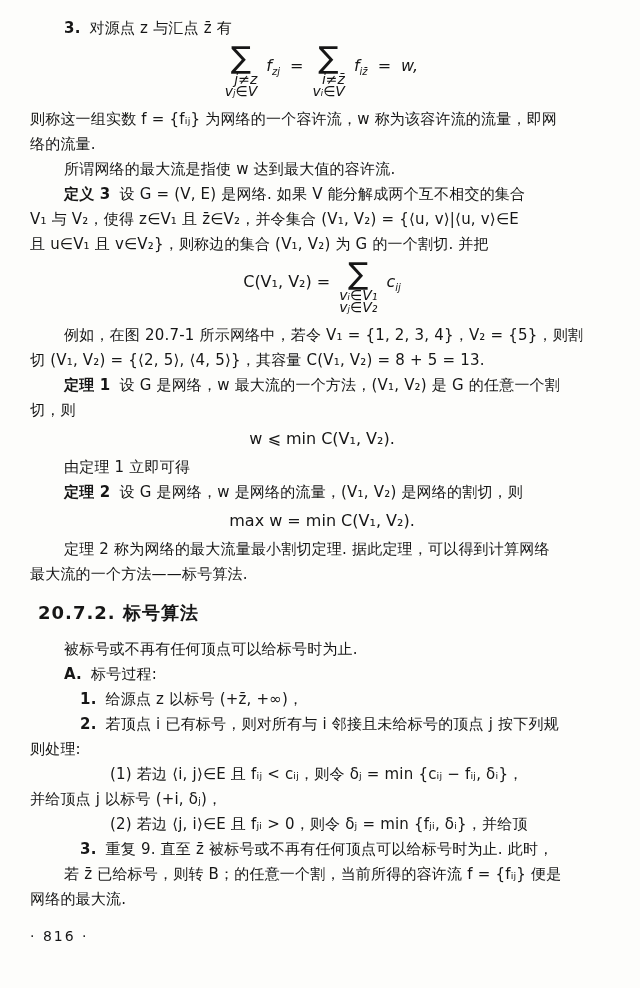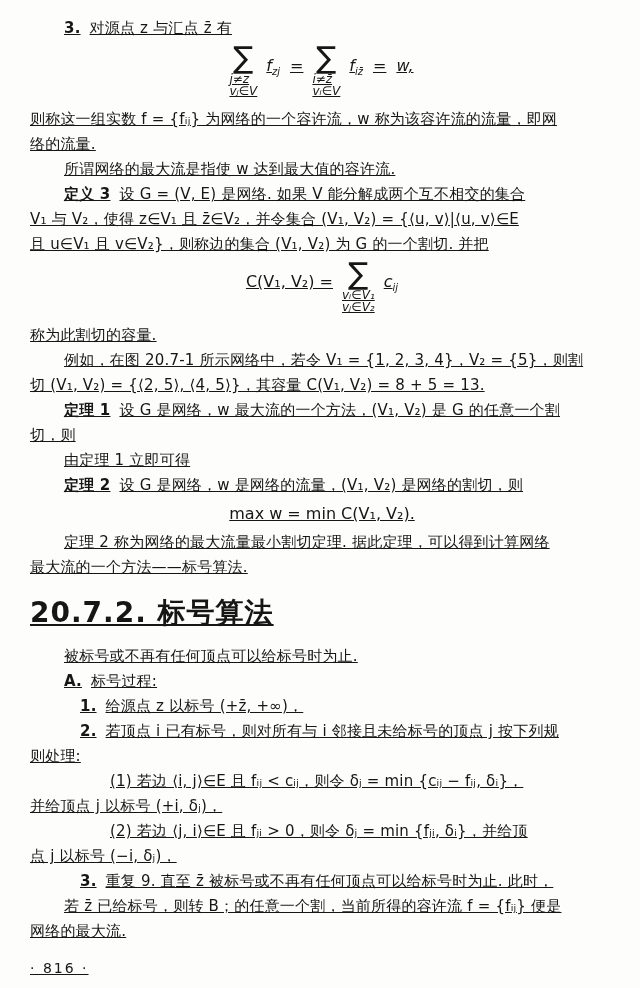--- a/index.html
+++ b/index.html
@@ -7,51 +7,50 @@
     width:640px;height:988px;
     background:#fdfdfb;
     color:#161616;
     font-family:"DejaVu Sans",sans-serif;
     overflow:hidden;
   }
   .page{
     box-sizing:border-box;
     width:640px;height:988px;
     padding:16px 26px 16px 30px;
-    text-decoration:underline;
   }
   .ln{
     font-size:15px;
     line-height:25px;
     white-space:nowrap;
     letter-spacing:.2px;
   }
   .ind2{padding-left:34px;}
   .ind3{padding-left:50px;}
   .ind4{padding-left:80px;}
   .lbl{font-weight:bold;margin-right:9px;}
   .formula{
     display:flex;justify-content:center;align-items:flex-start;
     font-size:16px;
     margin:2px 0;
   }
   .f-tall{min-height:62px;}
   .sum{display:inline-flex;flex-direction:column;align-items:center;margin:0 4px;}
   .sigma{font-size:30px;line-height:30px;}
-  .limits{display:flex;flex-direction:column;align-items:flex-start;font-size:12px;line-height:12px;font-style:italic;}
+  .limits{display:flex;flex-direction:column;align-items:flex-end;font-size:14px;line-height:12px;font-style:italic;}
   .term,.op{line-height:30px;margin:8px 5px;}
   .term i{font-style:italic;}
   .term sub{font-size:10px;font-style:italic;}
   .f-line{line-height:25px;min-height:26px;font-size:16px;margin:3px 0;}
   .f-line .plain{font-style:italic;font-style:normal;}
   .heading{
-    font-size:28px;
+    font-size:18px;
     font-weight:600;
     letter-spacing:1px;
-    margin:14px 0 12px 0;
+    margin:14px 0 12px 8px;
   }
   .footer{
     margin-top:16px;
     font-size:14px;
     letter-spacing:2px;
   }
 </style>
 </head>
 <body>
 
@@ -94,27 +93,29 @@
     <span class="sum">
       <span class="sigma">∑</span>
       <span class="limits">
         <span>vᵢ∈V₁</span>
         <span>vⱼ∈V₂</span>
       </span>
     </span>
     <span class="term"><i>c</i><sub>ij</sub></span>
   </div>
 
-  <div class="ln">称为此割切的容量.</div>
   <div class="ln ind2">例如，在图 20.7-1 所示网络中，若令 V₁ = {1, 2, 3, 4}，V₂ = {5}，则割</div>
   <div class="ln">切 (V₁, V₂) = {⟨2, 5⟩, ⟨4, 5⟩}，其容量 C(V₁, V₂) = 8 + 5 = 13.</div>
 
   <div class="ln ind2"><b class="lbl">定理 1</b><span>设 G 是网络，w 最大流的一个方法，(V₁, V₂) 是 G 的任意一个割</span></div>
   <div class="ln">切，则</div>
 
+  <div class="formula f-line">
+      <span class="plain">w ⩽ min C(V₁, V₂).</span>
+    </div>
 
   <div class="ln ind2">由定理 1 立即可得</div>
   <div class="ln ind2"><b class="lbl">定理 2</b><span>设 G 是网络，w 是网络的流量，(V₁, V₂) 是网络的割切，则</span></div>
 
   <div class="formula f-line">
       <span class="plain">max w = min C(V₁, V₂).</span>
     </div>
 
   <div class="ln ind2">定理 2 称为网络的最大流量最小割切定理.  据此定理，可以得到计算网络</div>
   <div class="ln">最大流的一个方法——标号算法.</div>
@@ -124,21 +125,20 @@
   <div class="ln ind2">被标号或不再有任何顶点可以给标号时为止.</div>
   <div class="ln ind2"><b class="lbl">A.</b><span>标号过程:</span></div>
 
   <div class="ln ind3"><b class="lbl">1.</b><span>给源点 z 以标号 (+z̄, +∞)，</span></div>
   <div class="ln ind3"><b class="lbl">2.</b><span>若顶点 i 已有标号，则对所有与 i 邻接且未给标号的顶点 j 按下列规</span></div>
   <div class="ln">则处理:</div>
 
   <div class="ln ind4">(1) 若边 ⟨i, j⟩∈E 且 fᵢⱼ &lt; cᵢⱼ，则令 δⱼ = min {cᵢⱼ − fᵢⱼ, δᵢ}，</div>
   <div class="ln">并给顶点 j 以标号 (+i, δⱼ)，</div>
   <div class="ln ind4">(2) 若边 ⟨j, i⟩∈E 且 fⱼᵢ &gt; 0，则令 δⱼ = min {fⱼᵢ, δᵢ}，并给顶</div>
-  <div class="ln">点 j 以标号 (−i, δⱼ)，</div>
 
   <div class="ln ind3"><b class="lbl">3.</b><span>重复 9. 直至 z̄ 被标号或不再有任何顶点可以给标号时为止. 此时，</span></div>
   <div class="ln ind2">若 z̄ 已给标号，则转 B；的任意一个割，当前所得的容许流 f = {fᵢⱼ} 便是</div>
   <div class="ln">网络的最大流.</div>
 
   <div class="footer">· 816 ·</div>
 
 </div>
 
 </body></html>

